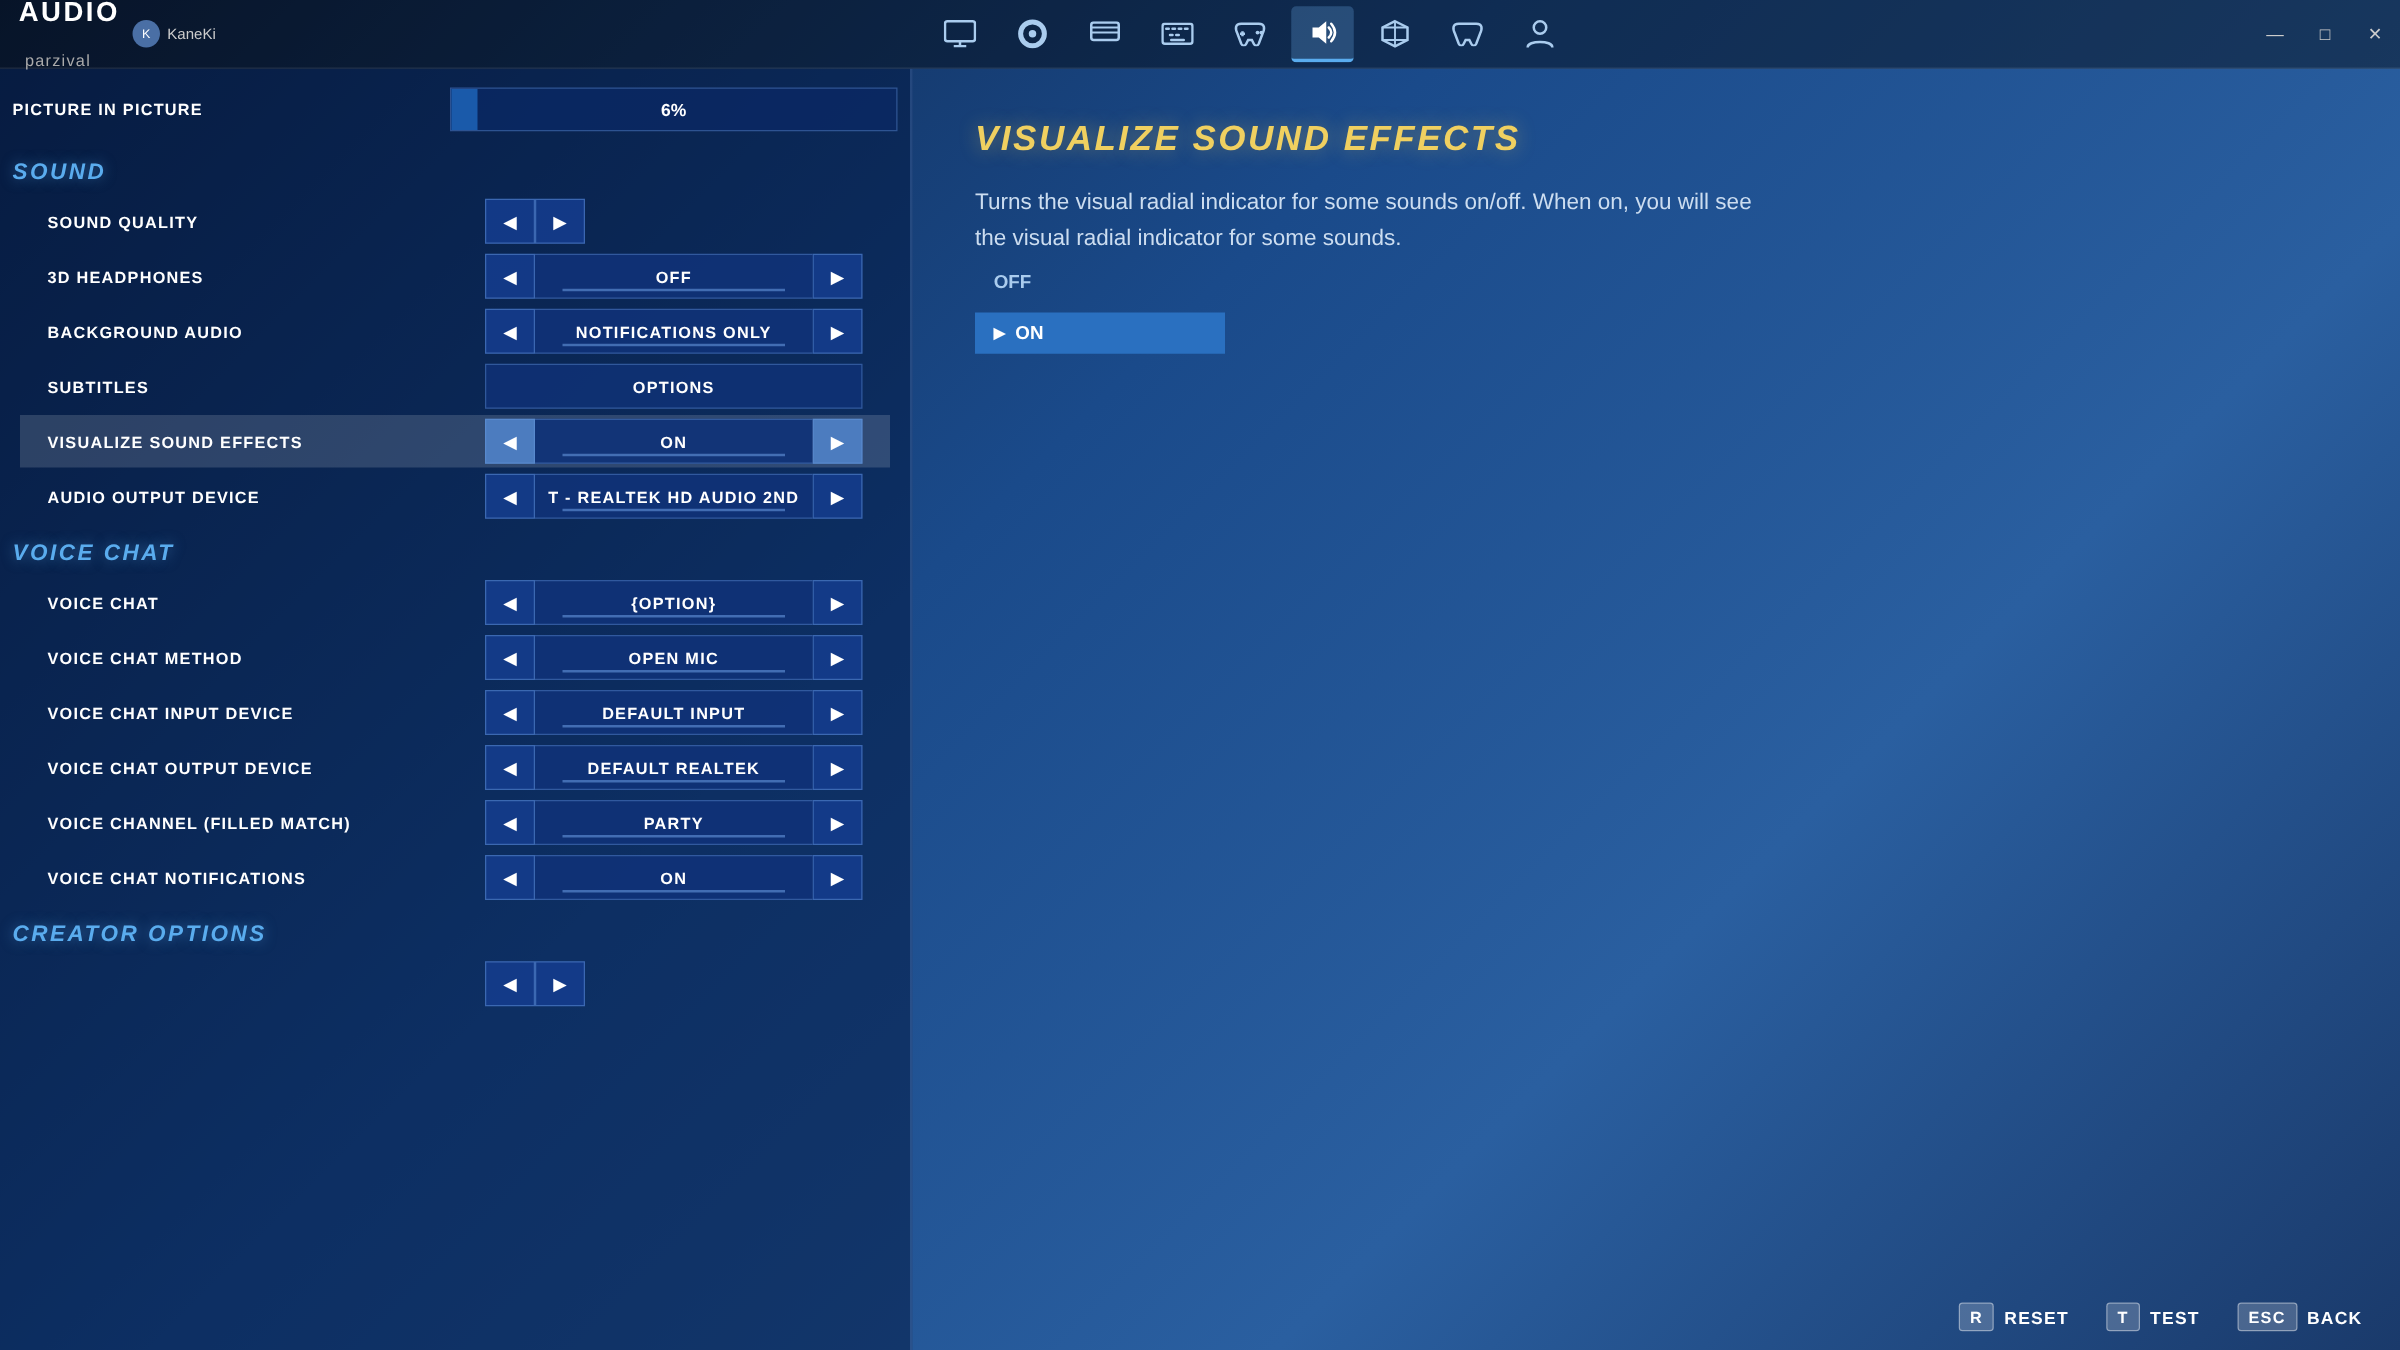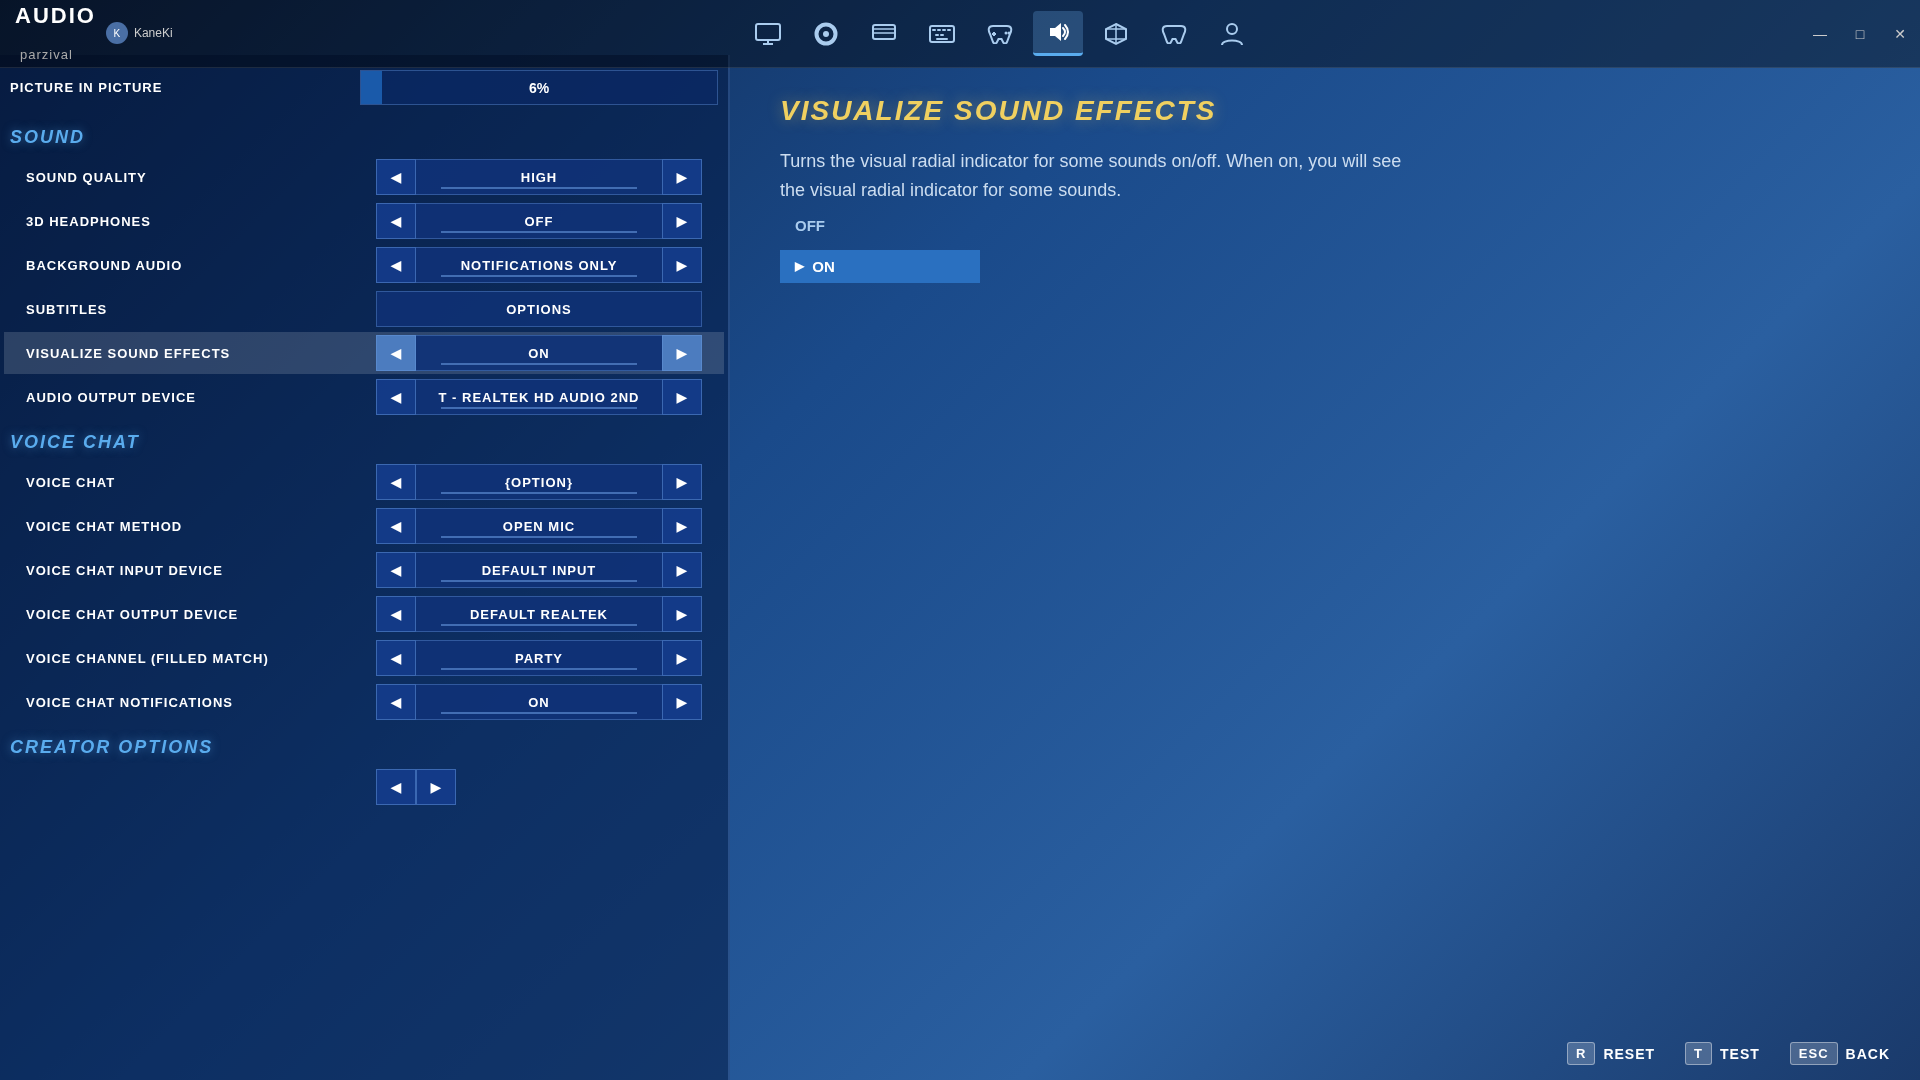--- a/index.html
+++ b/index.html
@@ -20,21 +20,21 @@
       background: linear-gradient(135deg, #0d2244 0%, #1a4a8a 40%, #2a5fa0 70%, #1a3a6b 100%);
       z-index: 0;
     }
 
     
     .top-bar {
       position: absolute;
       top: 0;
       left: 0;
       right: 0;
-      height: 68px;
+      height: 55px;
       background: rgba(0,0,0,0.4);
       display: flex;
       align-items: center;
       z-index: 10;
       border-bottom: 1px solid rgba(255,255,255,0.1);
     }
 
     .logo-area {
       display: flex;
       align-items: center;
@@ -212,21 +212,21 @@
       letter-spacing: 2px;
       font-style: italic;
       text-shadow: 0 0 10px rgba(90,172,238,0.5);
     }
 
     
     .setting-row {
       display: flex;
       align-items: center;
       padding: 3px 22px;
-      margin: 2px 4px;
+      margin: 2px 16px;
       min-height: 42px;
       cursor: pointer;
     }
 
     .setting-row.active {
       background: rgba(255,255,255,0.15);
     }
 
     .setting-label {
       color: white;
@@ -502,24 +502,20 @@
         <div class="pip-value">6%</div>
       </div>
     </div>
 
     <div class="section-header">SOUND</div>
 
     <div class="setting-row">
       <div class="setting-label">SOUND QUALITY</div>
       <div class="setting-control">
         <div class="arrow-btn">◀</div>
-        <div class="setting-value-box">
-          <span class="setting-value-text">HIGH</span>
-          <div class="value-underline"></div>
-        </div>
         <div class="arrow-btn">▶</div>
       </div>
     </div>
 
     <div class="setting-row">
       <div class="setting-label">3D HEADPHONES</div>
       <div class="setting-control">
         <div class="arrow-btn">◀</div>
         <div class="setting-value-box">
           <span class="setting-value-text">OFF</span>

